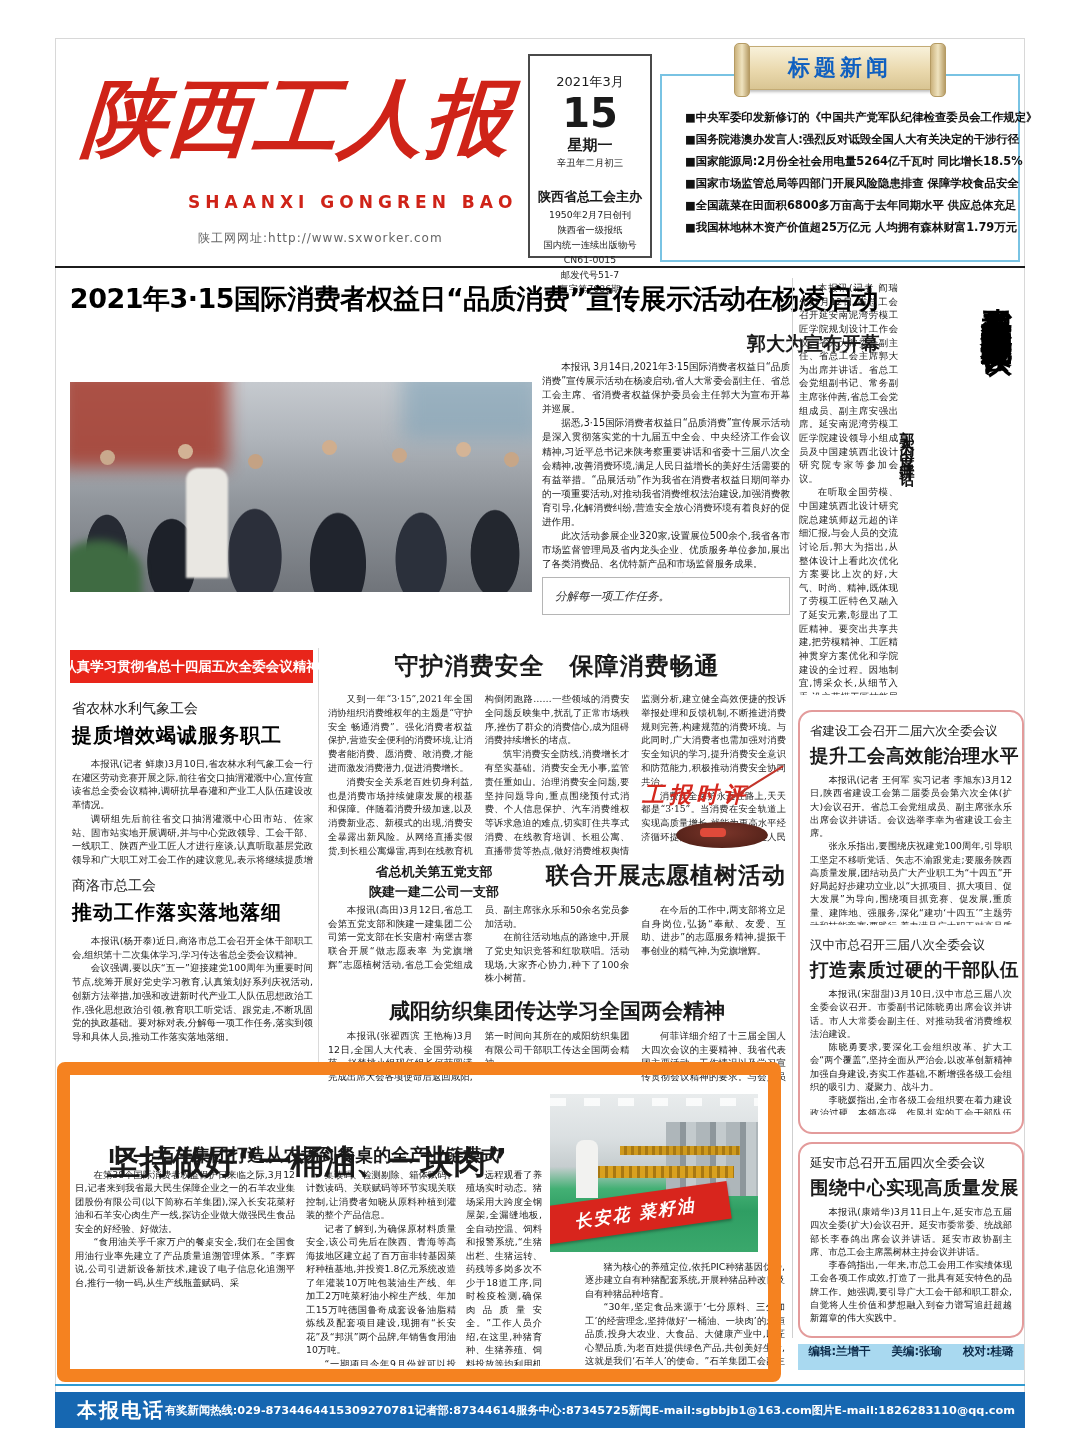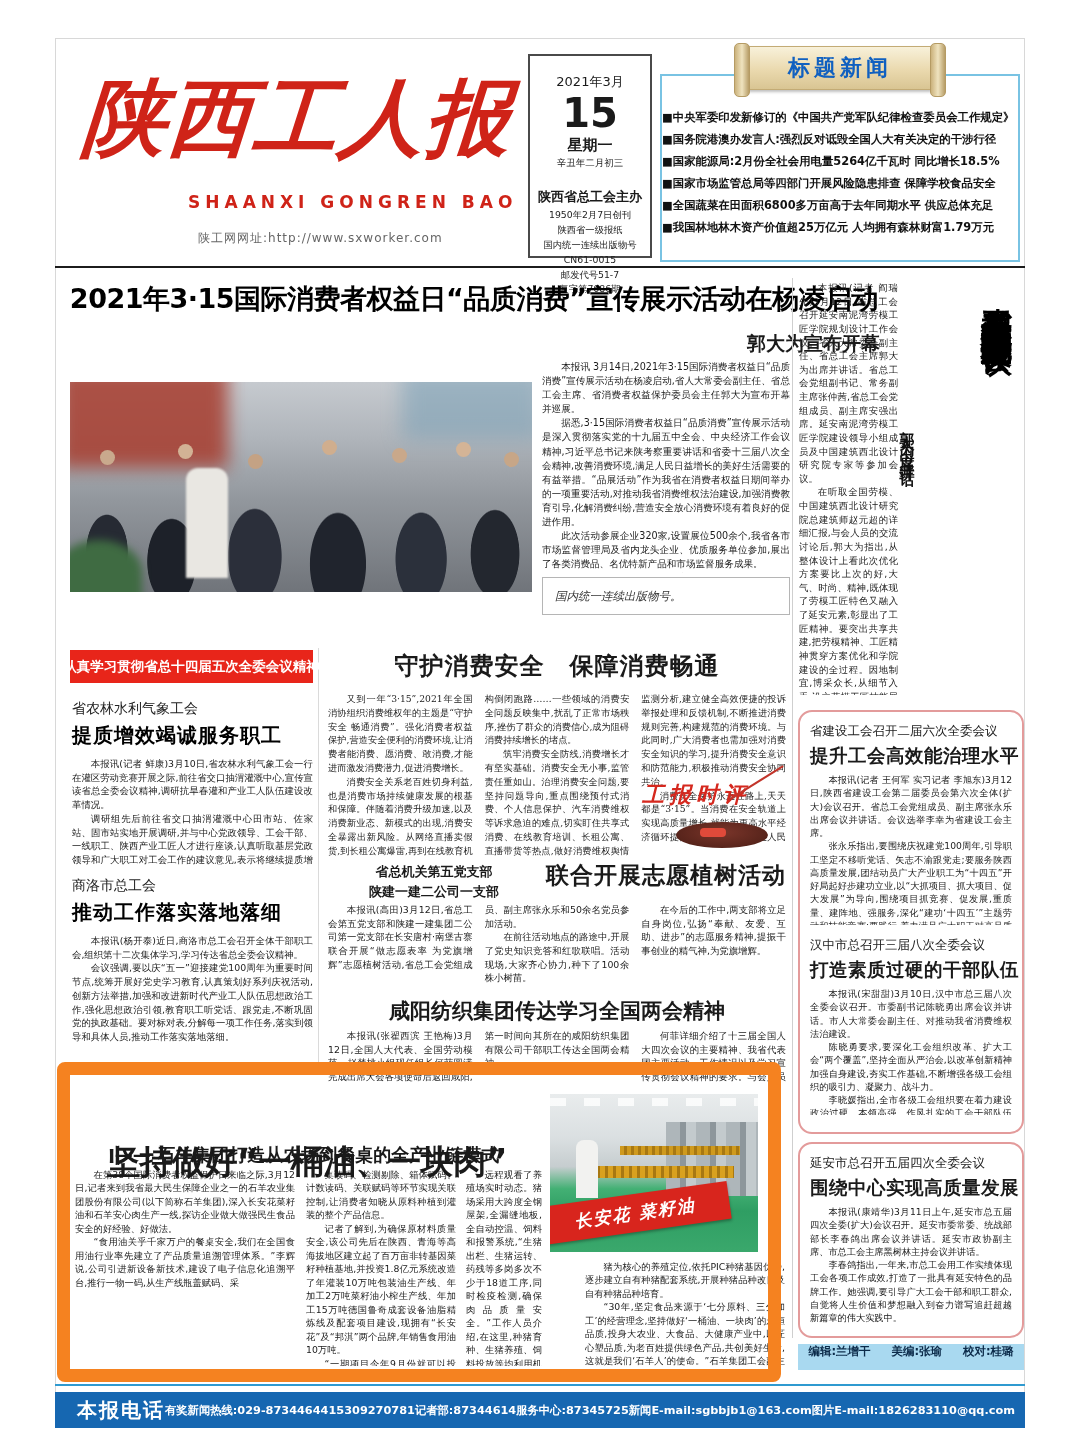--- a/index.html
+++ b/index.html
@@ -20,21 +20,21 @@
 #datebox .wk{font-size:15px;font-weight:bold}
 #datebox .lunar{font-size:9.5px}
 #datebox .org{font-size:13px;font-weight:bold;margin-top:17px}
 #datebox .sm{font-size:9.3px;color:#222;margin-top:1px}
 
 #newsbox{left:660px;top:74px;width:360px;height:188px;border:2px solid #79c3e3}
 #newsbanner{left:745px;top:46px;width:190px;height:44px;background:linear-gradient(180deg,#f8f1da 0%,#ead9ae 55%,#d9c593 100%);border:1px solid #c3ab75;border-radius:5px;display:flex;align-items:center;justify-content:center;font-size:22px;font-weight:900;color:#1060c0;letter-spacing:4px;box-shadow:0 2px 3px rgba(0,0,0,.25)}
 #newsbanner:before,#newsbanner:after{content:"";position:absolute;top:-4px;width:14px;height:52px;background:linear-gradient(90deg,#cbb27c,#efe3bf,#b79d67);border:1px solid #b59b64;border-radius:5px}
 #newsbanner:before{left:-12px}
 #newsbanner:after{right:-12px}
-#newsitems{padding:30px 8px 0 0}
+#newsitems{padding:30px 8px 0 23px}
 #newsitems p{font-size:11.4px;font-weight:bold;line-height:1.93;white-space:nowrap;color:#111}
 
 #sepline{left:55px;top:266px;width:970px;height:2px;background:#1c1c1c}
 
 
 #lead-headline{left:68px;top:281px;width:812px;text-align:center;font-size:27px;font-weight:900;letter-spacing:-.5px;white-space:nowrap;color:#000}
 #lead-subhead{left:68px;top:331px;width:812px;text-align:right;font-size:19px;font-weight:bold}
 #lead-photo{left:70px;top:382px;width:462px;height:210px;overflow:hidden;background:linear-gradient(180deg,#c6cacf 0%,#b1b6bc 25%,#93989e 55%,#70747a 100%)}
 .ph-red{position:absolute;left:-12px;top:-14px;width:170px;height:100px;background:#a73c2e;filter:blur(9px);opacity:.85}
 .ph-blue{position:absolute;right:-10px;top:-12px;width:140px;height:70px;background:#7fa3b8;filter:blur(10px);opacity:.6}
@@ -170,21 +170,21 @@
     <div class="ph-heads"></div>
     <div class="ph-white"></div>
     <div class="ph-plant"></div>
   </div>
   <div class="abs body-copy" id="lead-body">
       <p>本报讯 3月14日,2021年3·15国际消费者权益日“品质消费”宣传展示活动在杨凌启动,省人大常委会副主任、省总工会主席、省消费者权益保护委员会主任郭大为宣布开幕并巡展。</p>
       <p>据悉,3·15国际消费者权益日“品质消费”宣传展示活动是深入贯彻落实党的十九届五中全会、中央经济工作会议精神,习近平总书记来陕考察重要讲话和省委十三届八次全会精神,改善消费环境,满足人民日益增长的美好生活需要的有益举措。“品展活动”作为我省在消费者权益日期间举办的一项重要活动,对推动我省消费维权法治建设,加强消费教育引导,化解消费纠纷,营造安全放心消费环境有着良好的促进作用。</p>
       <p>此次活动参展企业320家,设置展位500余个,我省各市市场监督管理局及省内龙头企业、优质服务单位参加,展出了各类消费品、名优特新产品和市场监督服务成果。</p>
       <p>省市场监督管理局局长张小宁,杨凌示范区党工委书记黄思光,杨凌示范区常务副主任史高领等参加活动。</p>
     </div>
-  <div class="abs" id="lead-caption">国内统一连续出版物号。</div>
+  <div class="abs" id="lead-caption">分解每一项工作任务。</div>
 
   <div class="abs" id="div-right"></div>
   <div class="abs body-copy" id="rs-body">
       <p>本报讯(记者 阎瑞先)3月12日,省总工会召开延安南泥湾劳模工匠学院规划设计工作会议。省人大常委会副主任、省总工会主席郭大为出席并讲话。省总工会党组副书记、常务副主席张仲茜,省总工会党组成员、副主席安强出席。延安南泥湾劳模工匠学院建设领导小组成员及中国建筑西北设计研究院专家等参加会议。</p>
       <p>在听取全国劳模、中国建筑西北设计研究院总建筑师赵元超的详细汇报,与会人员的交流讨论后,郭大为指出,从整体设计上看此次优化方案要比上次的好,大气、时尚、精神,既体现了劳模工匠特色又融入了延安元素,彰显出了工匠精神。要突出共享共建,把劳模精神、工匠精神贯穿方案优化和学院建设的全过程。因地制宜,博采众长,从细节入手,设立劳模工匠技能展示室等,让“小技能、大技术”的理念在劳模工匠学院得到具体体现。要把规划设计与党史学习教育结合起来,注重历史传承,充分展现红色文化、地域文化和劳模工匠文化,运用现代化手段,精雕细琢,努力建设全国一流劳模工匠学院。</p>
     </div>
   <div class="abs" id="rs-sub">郭大为出席并讲话</div>
   <div class="abs" id="rs-headline">省总工会召开延安南泥湾劳模工匠学院规划设计工作会议</div>
 
   <div class="abs" id="div-left"></div>

